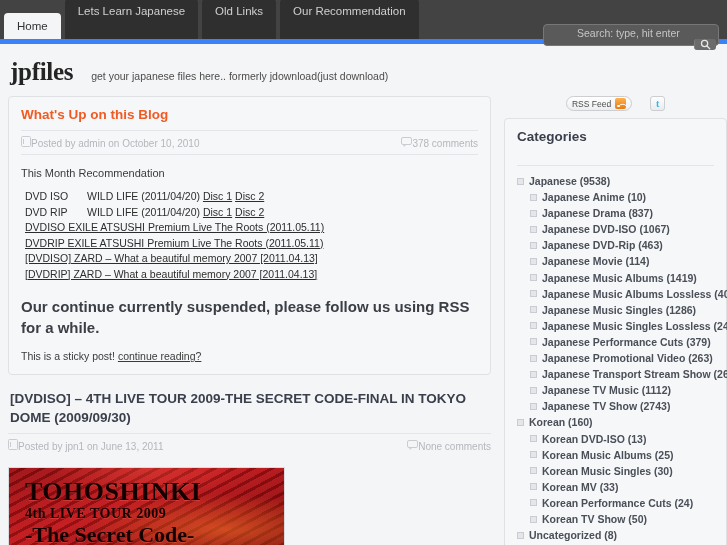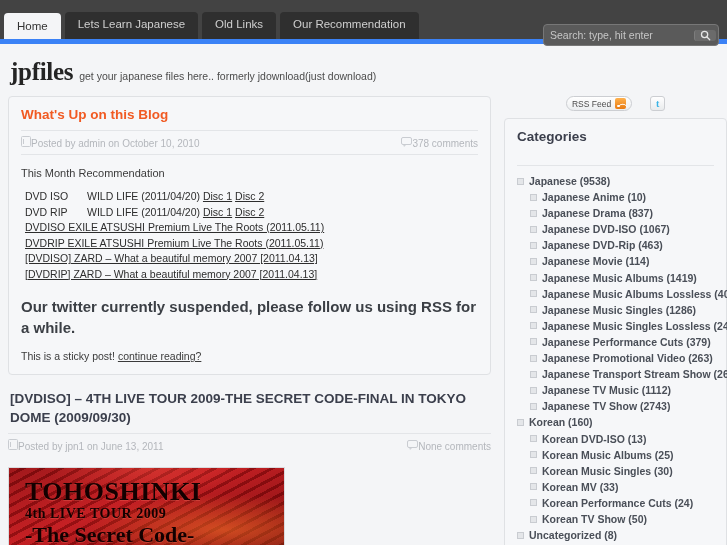--- a/index.html
+++ b/index.html
@@ -20,48 +20,49 @@
     border-bottom: 5px solid #3b82f6;
   }
   .nav {
     position: absolute;
     left: 4px; bottom: 0;
     display: flex;
     align-items: flex-end;
     gap: 4px;
   }
   .nav-item {
-    height: 27px;
+    height: 40px;
     line-height: 25px;
     padding: 0 13px;
     font-size: 11.5px;
     color: #cfcfcf;
     background: #2f2f2f;
     border-radius: 4px 4px 0 0;
     cursor: pointer;
     white-space: nowrap;
   }
   .nav-item.active {
     background: #f4f5f7;
     color: #333;
     height: 26px;
     line-height: 26px;
   }
 
   .searchwrap {
     position: absolute;
     right: 8px; top: 24px;
     display: flex;
-    align-items: center;
+    align-items: flex-end;
     background: #5a5a5a;
     border: 1px solid #777;
     border-radius: 4px;
     padding: 2px;
     width: 176px;
     height: 22px;
+    flex-direction: column;
   }
   .searchwrap input {
     flex: 1;
     border: 0;
     outline: none;
     background: transparent;
     color: #d8d8d8;
     font-size: 10.5px;
     font-family: "Liberation Sans", sans-serif;
     padding: 0 4px;
@@ -86,21 +87,21 @@
     align-items: baseline;
   }
   .sitetitle {
     font-family: "Liberation Serif", serif;
     font-size: 25px;
     font-weight: 700;
     color: #242424;
     letter-spacing: -0.3px;
   }
   .tagline {
-    margin-left: 6px;
+    margin-left: 18px;
     font-size: 10.5px;
     color: #4c4c4c;
   }
 
   
   .wrap {
     display: flex;
     padding: 0 8px;
     gap: 13px;
   }
@@ -376,21 +377,21 @@
           <span class="lnk">DVDRIP EXILE ATSUSHI Premium Live  The Roots  (2011.05.11)</span>
         </div>
         <div>
           <span class="lnk">[DVDISO] ZARD – What a beautiful memory 2007 [2011.04.13]</span>
         </div>
         <div>
           <span class="lnk">[DVDRIP] ZARD – What a beautiful memory 2007 [2011.04.13]</span>
         </div>
       </div>
 
-      <div class="twitter-msg">Our twitter currently suspended, please follow us using RSS for a while.</div>
+      <div class="twitter-msg">Our continue currently suspended, please follow us using RSS for a while.</div>
 
       <div class="sticky-line">
         <span>This is a sticky post!</span>
         <a href="#">continue reading?</a>
       </div>
     </div>
 
     <div class="post2">
       <h2 class="post2-title">[DVDISO]        – 4TH LIVE TOUR 2009-THE SECRET CODE-FINAL IN TOKYO DOME (2009/09/30)</h2>
       <div class="meta2">

